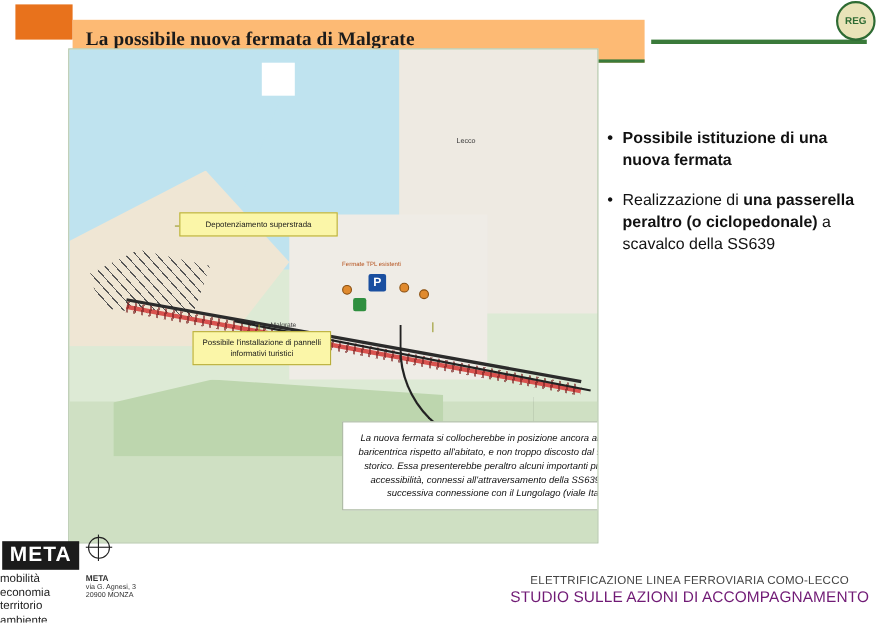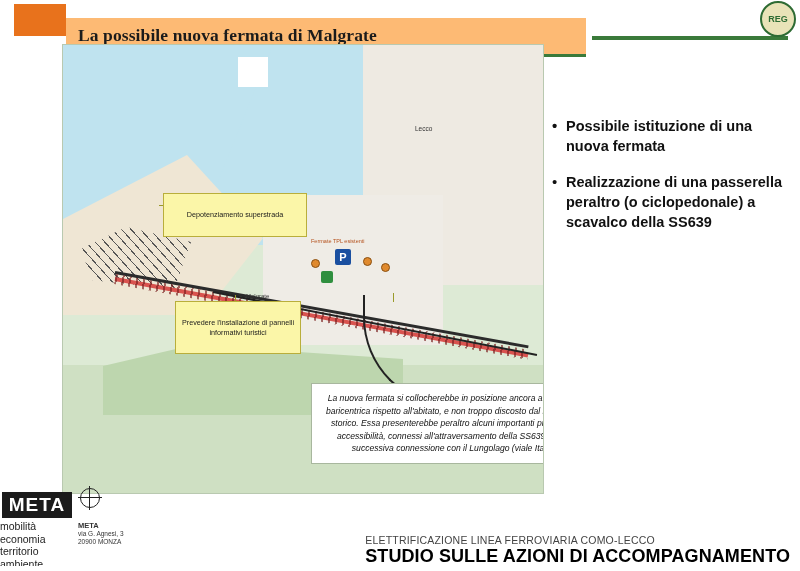--- a/index.html
+++ b/index.html
@@ -238,21 +238,21 @@
     border-radius: 2px;
   }
 
   
   .callout {
     position: absolute;
     background: #fbf6a8;
     border: 1px solid #b9ae3b;
     font-size: 7.2px;
     color: #1a1a1a;
-    padding: 16px 4px;
+    padding: 5px 4px;
     line-height: 9.5px;
     text-align: center;
   }
   .callout-superstrada {
     left: 100px; top: 148px;
     width: 134px;
   }
   .callout-pannelli {
     left: 112px; top: 256px;
     width: 116px;
@@ -321,21 +321,21 @@
     font-size: 14.5px;
     line-height: 20px;
   }
   .bullet::before {
     content: "•";
     position: absolute;
     left: 0; top: 0;
     font-size: 15px;
   }
   .bullet b { font-weight: bold; }
-  .bullet .reg { font-weight: bold; }
+  .bullet .reg { font-weight: normal; }
   .bullet.b1 { font-weight: bold; }
 
   
   .meta-logo {
     position: absolute;
     left: 2px; top: 492px;
     width: 70px; height: 26px;
     background: #1b1b1b;
     color: #fff;
     font-size: 19px;
@@ -381,33 +381,33 @@
     position: absolute;
     left: 78px; top: 522px;
     font-size: 6.5px;
     color: #333;
     line-height: 8px;
   }
   .meta-address .name { font-weight: bold; font-size: 7.5px; }
 
   .footer-right {
     position: absolute;
-    right: 10px; top: 534px;
-    text-align: left;
+    right: 10px; top: 522px;
+    text-align: center;
     color: #1a3b6e;
   }
   .footer-right .l1 {
     font-size: 10.5px;
     color: #444;
     letter-spacing: 0.2px;
   }
   .footer-right .l2 {
-    font-size: 18px;
-    font-weight: bold;
-    color: #000000;
+    font-size: 14px;
+    font-weight: normal;
+    color: #701a75;
     letter-spacing: 0.1px;
   }
   .footer-sep {
     position: absolute;
     left: 0; top: 566px;
     width: 800px; height: 5px;
     background: #ffffff;
   }
 </style>
 </head>
@@ -451,21 +451,21 @@
   <div class="station-dot" style="left:248px; top:214px;"></div>
   <div class="station-dot" style="left:300px; top:212px;"></div>
   <div class="station-dot" style="left:318px; top:218px;"></div>
   <div class="bridge-icon"></div>
 
   <div class="leader leader1"></div>
   <div class="leader leader2"></div>
   <div class="leader leader3"></div>
 
   <div class="callout callout-superstrada">Depotenziamento superstrada</div>
-  <div class="callout callout-pannelli">Prevedere l'installazione di pannelli informativi turistici</div>
+  <div class="callout callout-pannelli">Possibile l'installazione di pannelli informativi turistici</div>
 
   <div class="scale-bar">
     <div class="tick" style="left:0px;">0</div>
     <div class="tick" style="left:36px;">100</div>
     <div class="tick" style="left:72px;">200</div>
     <div class="tick" style="left:110px;">300 m</div>
     <div class="bar"></div>
   </div>
 
   <div class="explain-box">La nuova fermata si collocherebbe in posizione ancora abbastanza baricentrica rispetto all'abitato, e non troppo discosto dal suo nucleo storico. Essa presenterebbe peraltro alcuni importanti problemi di accessibilità, connessi all'attraversamento della SS639 ed alla successiva connessione con il Lungolago (viale Italia).</div>

